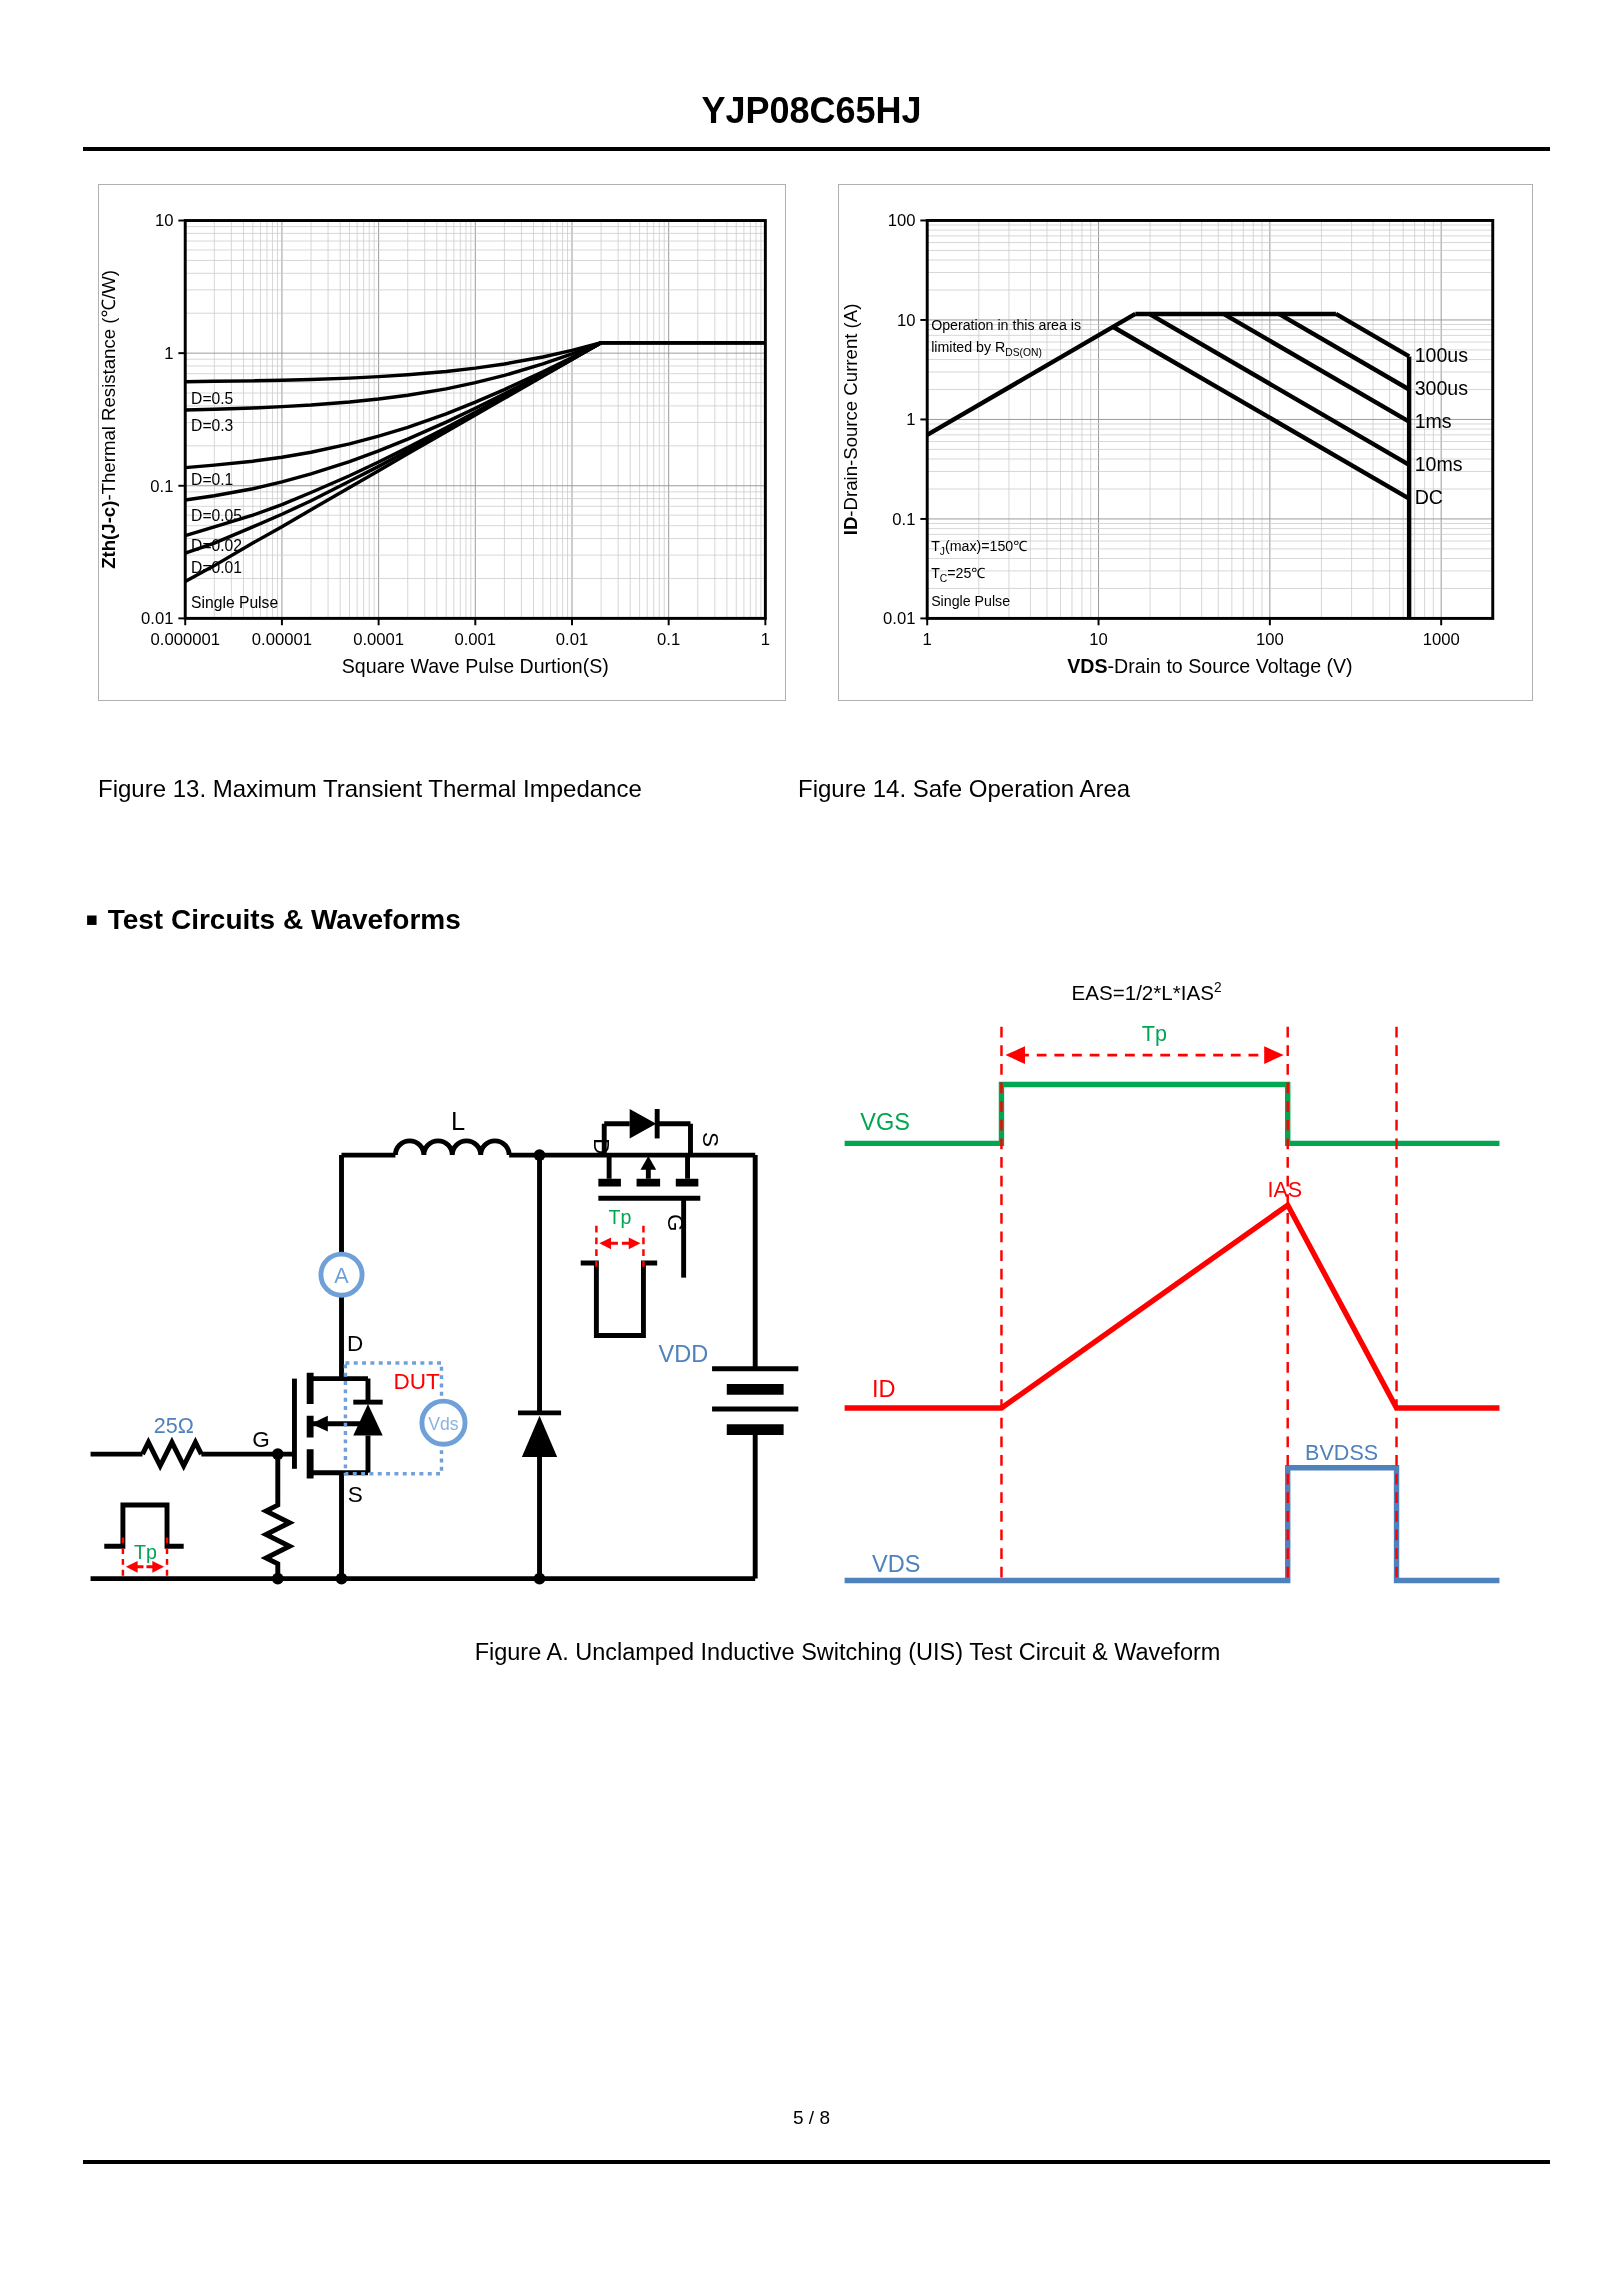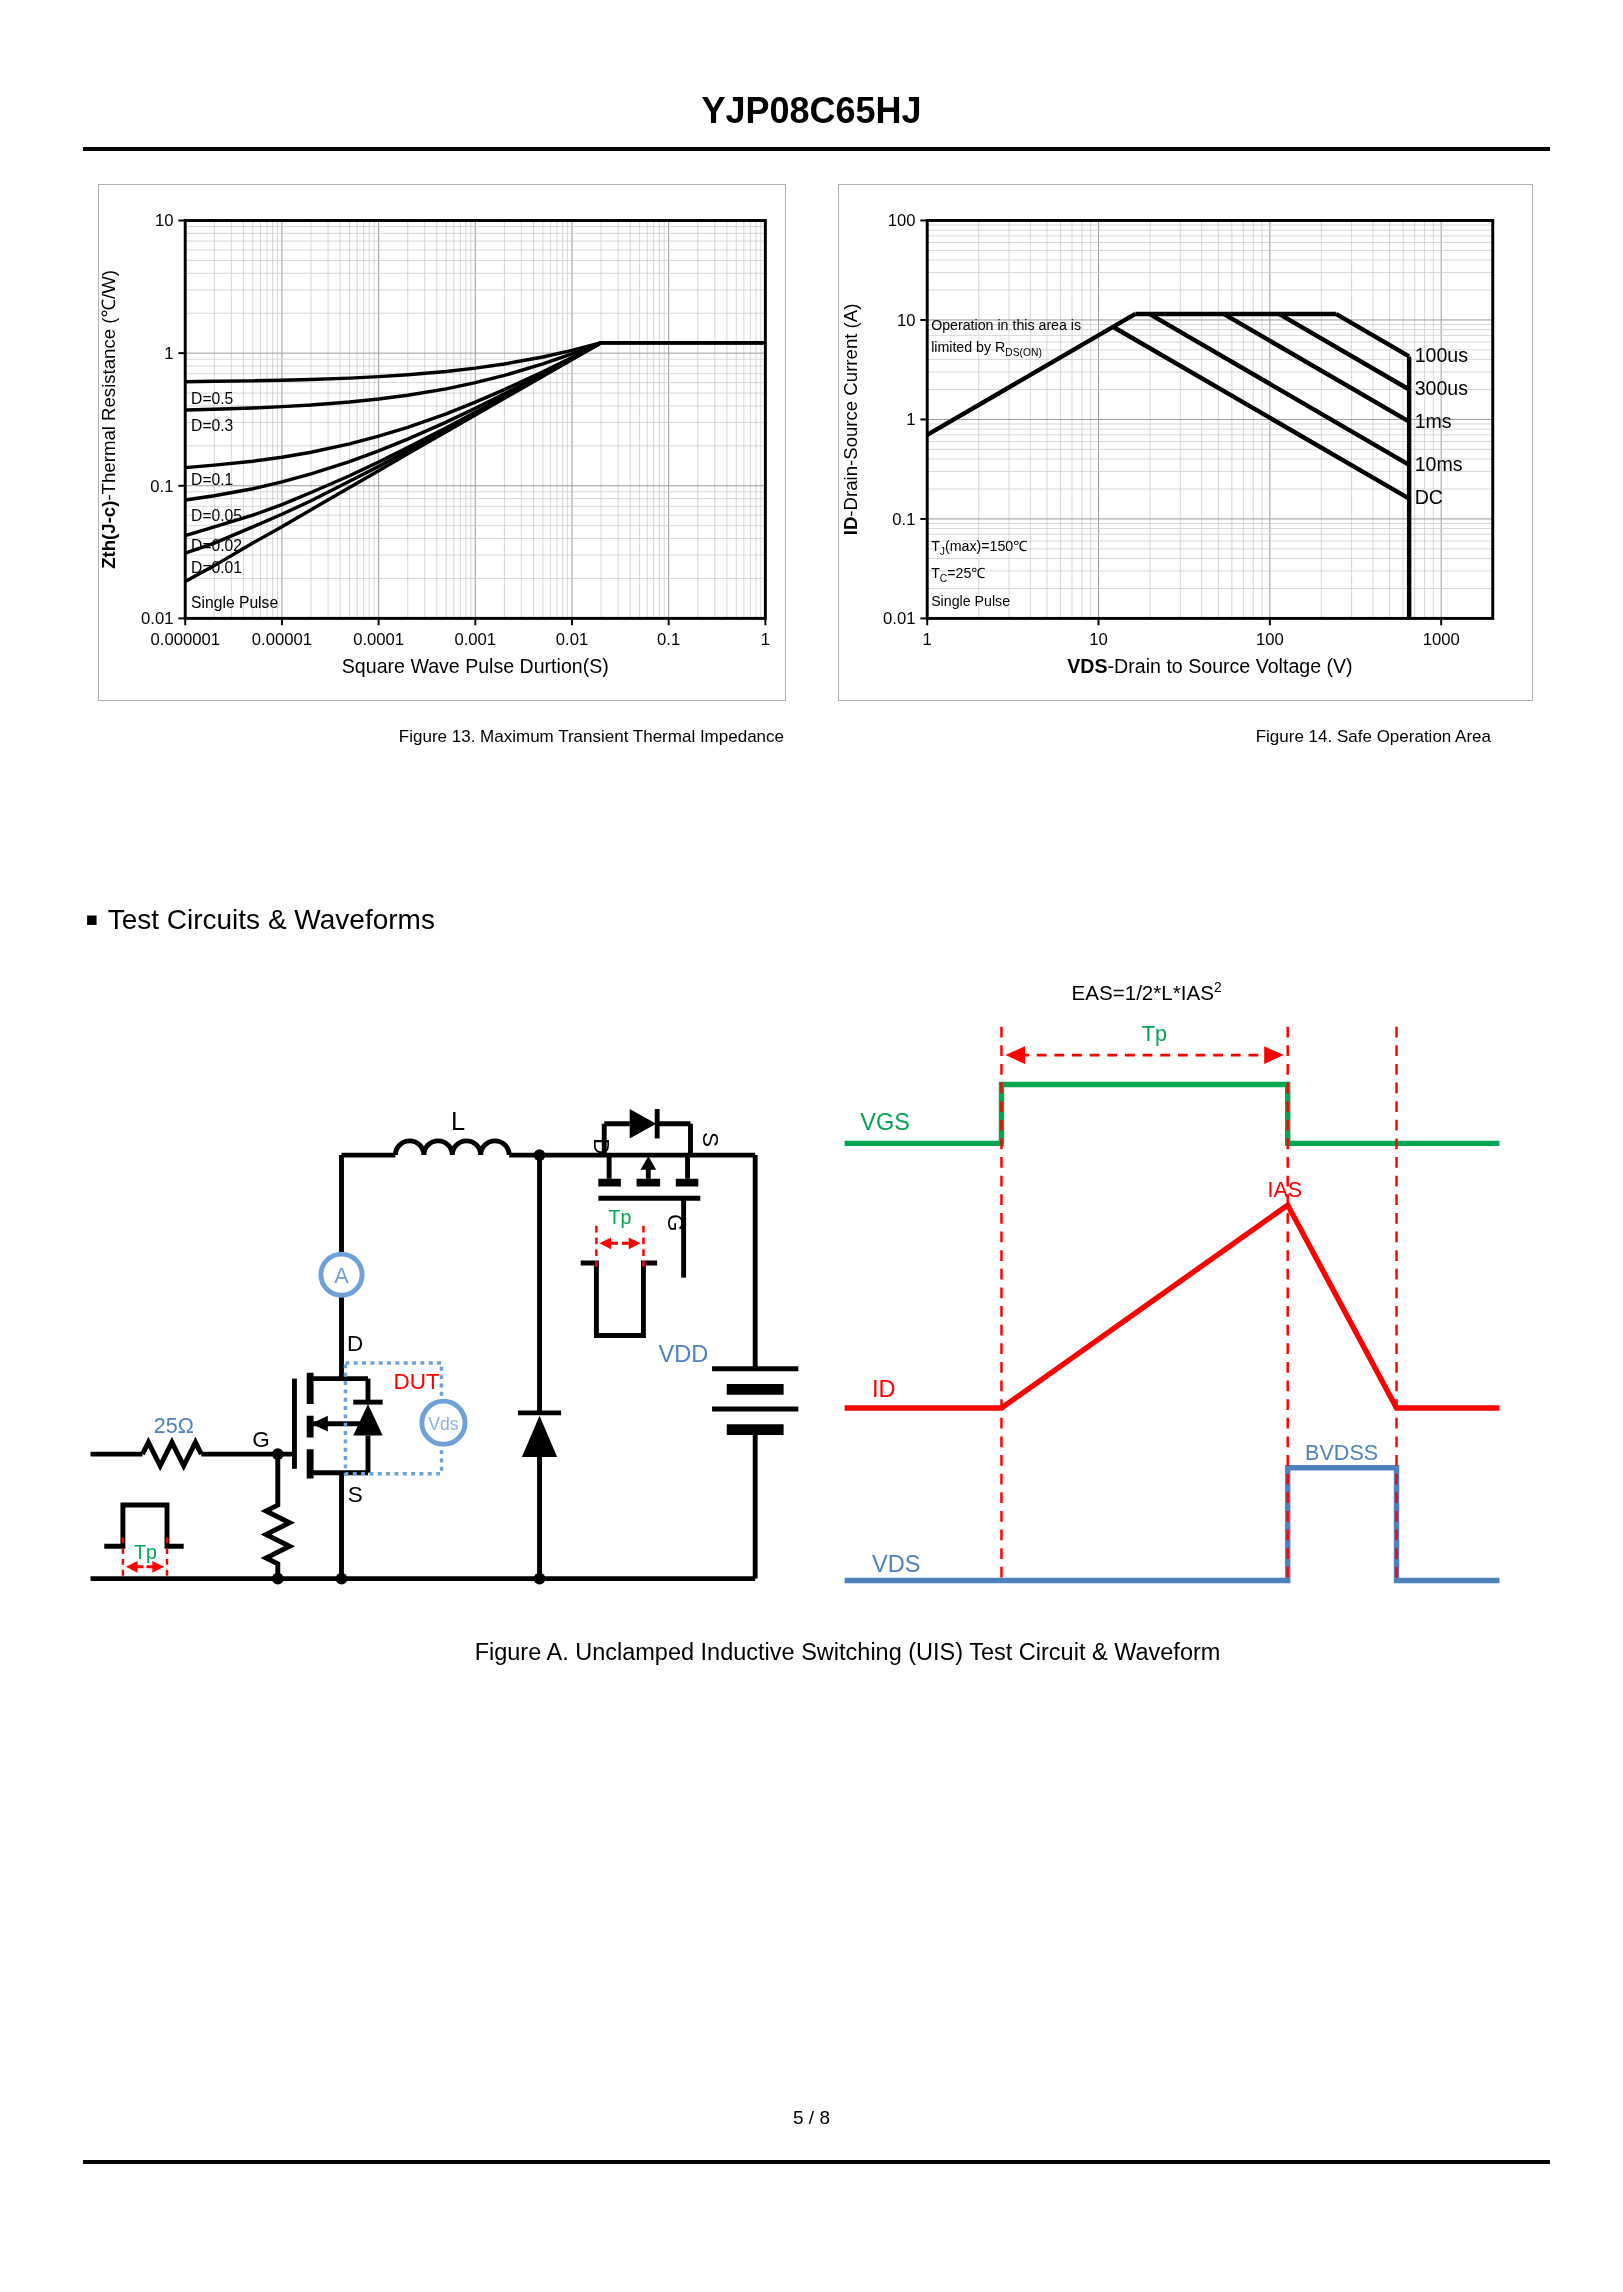--- a/index.html
+++ b/index.html
@@ -2,22 +2,22 @@
 <html style="--green: #00a651; --red: #ff0000; --blue: #4f81bd; --meter: #6fa0d8; --vdstext: #8ab1e0;"><head>
 <meta charset="utf-8">
 <style>
   html,body{margin:0;padding:0;background:#e8e8e8;}
   .page{position:relative;width:1623px;height:2293px;background:#ffffff;
         font-family:"Liberation Sans",sans-serif;color:#000;overflow:hidden;margin:0 auto;}
   .abs{position:absolute;}
   .title{top:90px;left:0;width:100%;text-align:center;font-size:36px;font-weight:bold;}
   .hline{position:absolute;left:83px;width:1467px;height:3.9px;background:#000;}
   .chart-box{position:absolute;border:1px solid #b0b0b0;background:#fff;}
-  .caption{position:absolute;font-size:17px;text-align:right;}
-  .sec-head{position:absolute;font-size:28px;font-weight:normal;}
+  .caption{position:absolute;font-size:24px;text-align:left;margin-top:48px;}
+  .sec-head{position:absolute;font-size:28px;font-weight:bold;}
   .sec-head .bullet{font-size:19.6px;vertical-align:2.9px;margin-right:9.8px;}
   .figa{top:1639px;left:0;width:100%;text-align:center;font-size:23.5px;padding-left:36px;}
   .pagenum{top:2107px;left:0;width:100%;text-align:center;font-size:19px;}
   svg text{font-family:"Liberation Sans",sans-serif;}
   .wire{stroke:#000;stroke-width:5;fill:none;}
   .gmaj{stroke:#999;stroke-width:1;}
   .gmin{stroke:#cccccc;stroke-width:0.8;}
   .pborder{fill:none;stroke:#000;stroke-width:3;}
   .curve{fill:none;stroke:#000;}
   .redln{stroke:var(--red);fill:none;}

